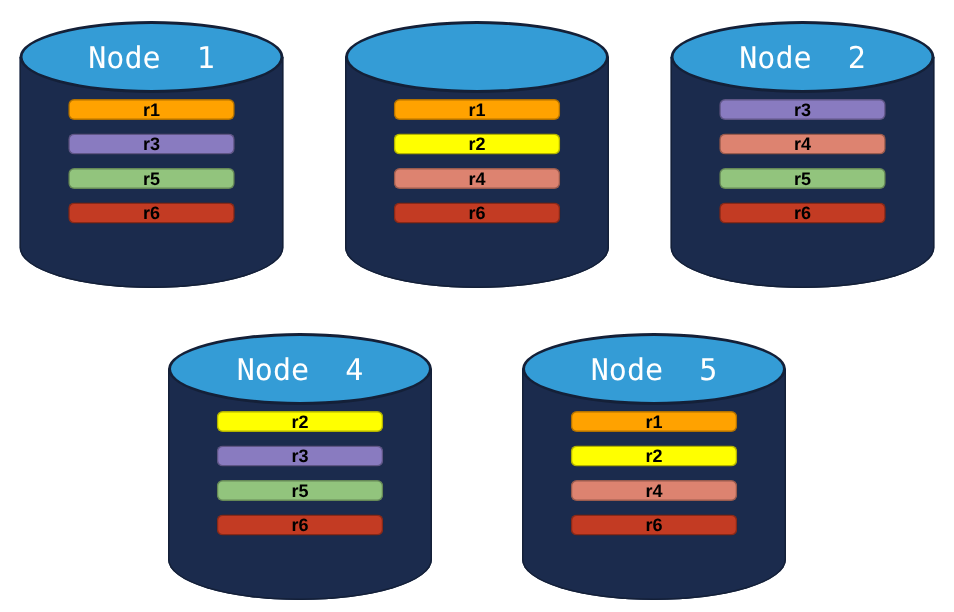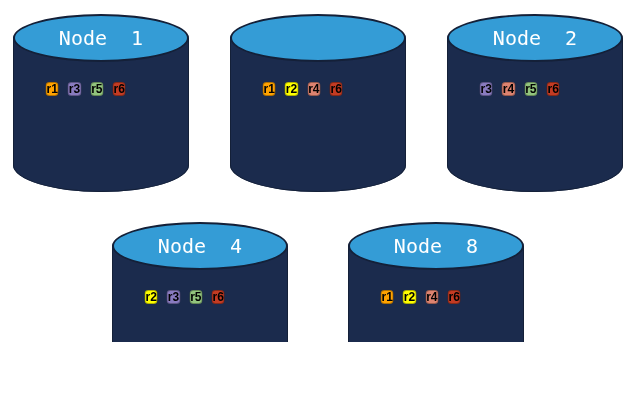--- a/index.html
+++ b/index.html
@@ -4,21 +4,21 @@
 <style>
   html, body {
     margin: 0;
     padding: 0;
     background: #ffffff;
     font-family: "Liberation Sans", sans-serif;
   }
   .stage {
     position: relative;
     width: 636px;
-    height: 342px;
+    height: 408px;
     background: #ffffff;
     overflow: hidden;
     border-radius: 26px;
   }
   .row {
     position: absolute;
     left: 0;
     right: 0;
     display: flex;
   }
@@ -69,26 +69,26 @@
     align-items: center;
     justify-content: center;
     color: var(--title-color, #ffffff);
     font-family: "DejaVu Sans Mono", monospace;
     font-size: 20px;
     white-space: pre;
     z-index: 3;
   }
   .bars {
     position: absolute;
-    top: 68px;
+    top: 52px;
     left: 50%;
     transform: translateX(-50%);
     width: 111px;
     display: flex;
-    flex-direction: row;
+    flex-direction: column;
     gap: 9px;
     z-index: 2;
   }
   .bar {
     height: 14px;
     border-radius: 4px;
     border: 1px solid rgba(0,0,0,0.30);
     box-sizing: border-box;
     display: flex;
     align-items: center;
@@ -146,21 +146,21 @@
     <div class="bars">
           <div class="bar" style="background: rgb(255, 255, 0);">r2</div>
           <div class="bar" style="background: rgb(137, 123, 192);">r3</div>
           <div class="bar" style="background: rgb(146, 196, 125);">r5</div>
           <div class="bar" style="background: rgb(195, 59, 35);">r6</div>
         </div>
   </div>
       <div class="cylinder">
     <div class="cyl-body"></div>
     <div class="cyl-top"></div>
-    <div class="cyl-title">Node  8</div>
+    <div class="cyl-title">Node  5</div>
     <div class="bars">
           <div class="bar" style="background: rgb(255, 162, 0);">r1</div>
           <div class="bar" style="background: rgb(255, 255, 0);">r2</div>
           <div class="bar" style="background: rgb(221, 131, 112);">r4</div>
           <div class="bar" style="background: rgb(195, 59, 35);">r6</div>
         </div>
   </div>
     </div>
 </div>
 

